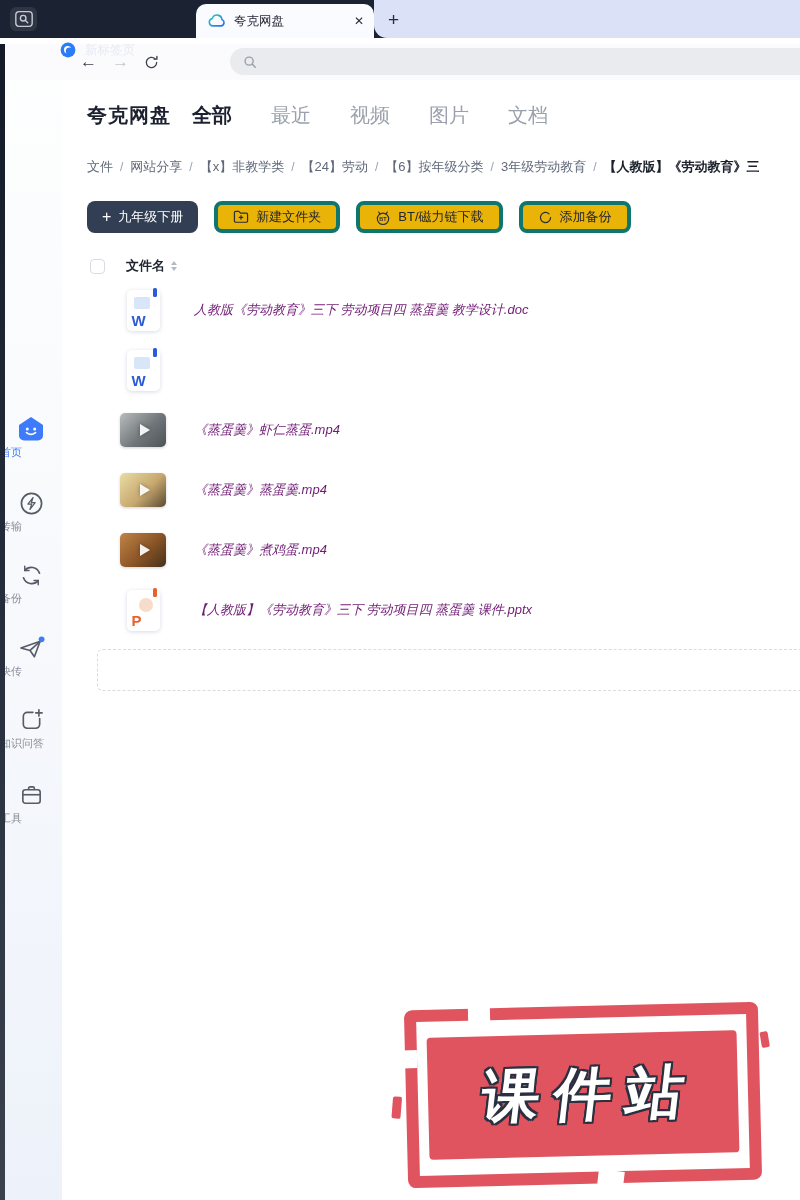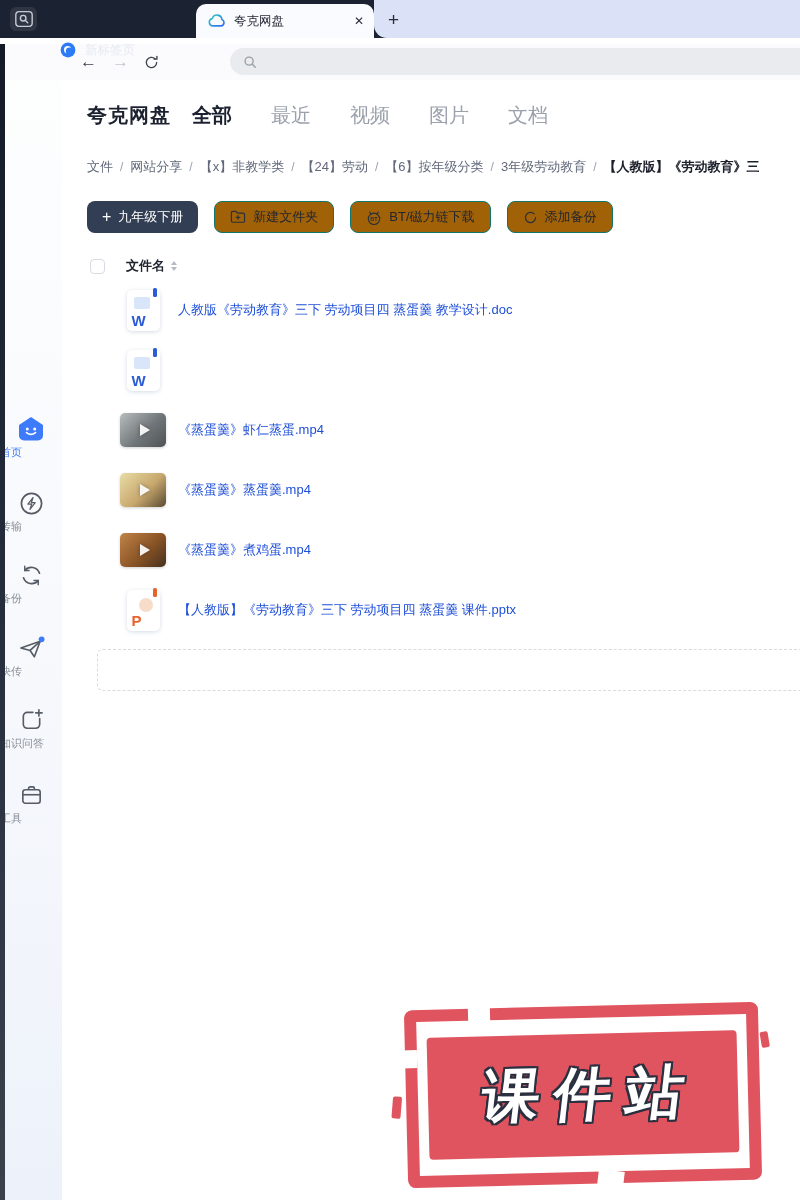--- a/index.html
+++ b/index.html
@@ -39,33 +39,33 @@
   .page-title{font-size:20px;font-weight:800;color:#1c2130;letter-spacing:1px;}
   .nav-tabs{display:flex;gap:39px;margin-left:21px;}
   .nav-tab{font-size:20px;color:#9ba1ac;cursor:default;}
   .nav-tab.active{color:#1c2130;font-weight:700;}
   .breadcrumb{margin-top:29px;font-size:13px;color:#60687a;white-space:nowrap;overflow:hidden;width:700px;}
   .breadcrumb .sep{color:#98a0b0;margin:0 7px;font-size:12px;}
   .breadcrumb .crumb{cursor:default;}
   .breadcrumb .crumb.last{color:#1b1f2a;font-weight:700;}
   .actions{margin-top:25px;display:flex;gap:16px;align-items:center;}
   .btn{height:32px;display:flex;align-items:center;gap:7px;padding:0 15px;border-radius:8px;
-       background:#a16207;border:1px solid #0f766e;font-size:13px;color:#23262f;box-sizing:border-box;cursor:default;}
+       background:#eab308;border:4px solid #0f766e;font-size:13px;color:#23262f;box-sizing:border-box;cursor:default;}
   .btn.primary{background:#323e54;border:none;color:#fff;}
   .btn.primary .plus{font-size:16px;line-height:1;margin-top:-1px;}
   .list-header{margin-top:24px;display:flex;align-items:center;padding-left:3px;}
   .checkbox{width:15px;height:15px;border:1.5px solid #d8dbe1;border-radius:4px;background:#fff;box-sizing:border-box;}
   .col-name{margin-left:21px;font-size:13px;font-weight:700;color:#1f242e;}
   .sort{display:inline-flex;flex-direction:column;gap:2px;margin-left:6px;vertical-align:middle;}
   .sort i{width:0;height:0;border-left:3.5px solid transparent;border-right:3.5px solid transparent;display:block;}
   .sort .up{border-bottom:4px solid #b4b9c2;} .sort .down{border-top:4px solid #b4b9c2;}
   .file-list{margin-top:5px;}
   .file-row{height:60px;display:flex;align-items:center;padding-left:33px;}
   .icon-box{width:46px;display:flex;justify-content:center;}
-  .file-name{margin-left:12px;font-size:13px;color:#1d4ed8;white-space:nowrap;}
+  .file-name{margin-left:28px;font-size:13px;color:#701a75;white-space:nowrap;font-style:italic;}
   .file-icon{display:none;position:relative;}
   .type-doc .doc-icon{display:block;} .type-video .video-thumb{display:flex;} .type-ppt .ppt-icon{display:block;}
   .doc-icon,.ppt-icon{width:33px;height:41px;background:#fff;border-radius:5px;
         box-shadow:0 1px 4px rgba(70,90,130,.22);}
   .doc-icon .band{position:absolute;left:7px;top:7px;width:16px;height:12px;background:#d9e6fa;border-radius:2px;}
   .doc-icon .corner{position:absolute;right:3px;top:-2px;width:4px;height:9px;background:#2b5bd7;border-radius:1.5px;}
   .doc-icon .letter{position:absolute;left:5px;bottom:2px;font-weight:800;font-size:15px;color:#2b5bd7;}
   .ppt-icon .circle{position:absolute;right:7px;top:8px;width:14px;height:14px;border-radius:50%;
         background:#f7dcc9;}
   .ppt-icon .corner{position:absolute;right:3px;top:-2px;width:4px;height:9px;background:#e8622d;border-radius:1.5px;}

